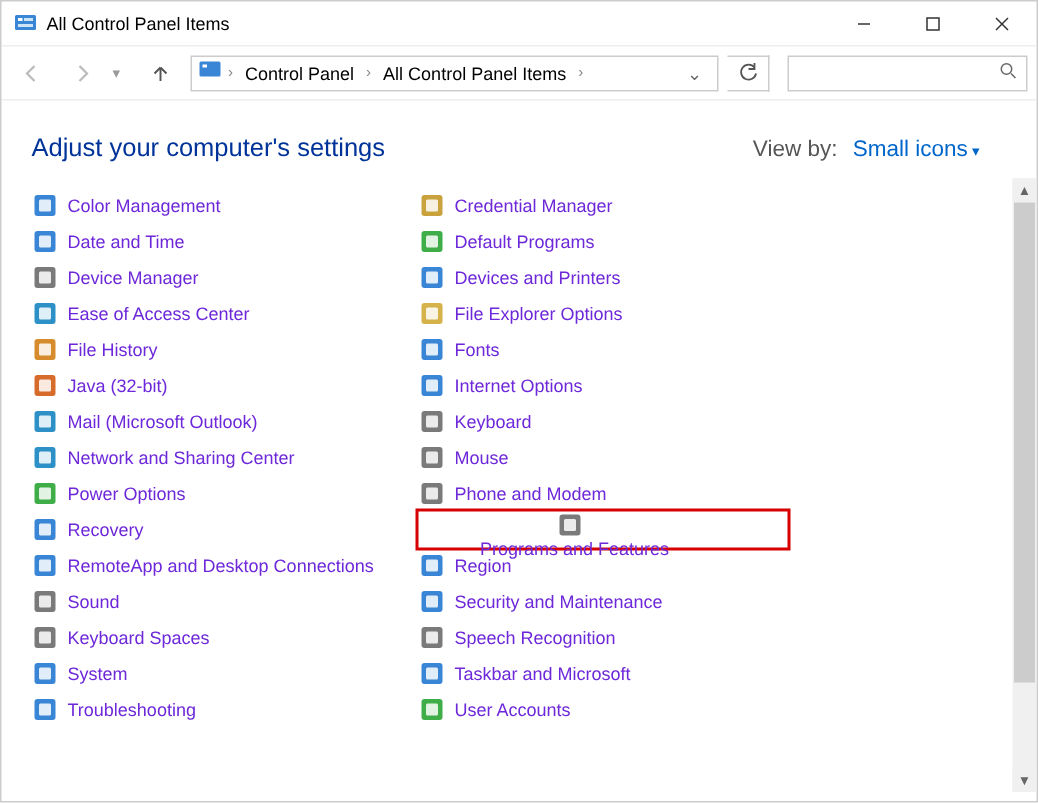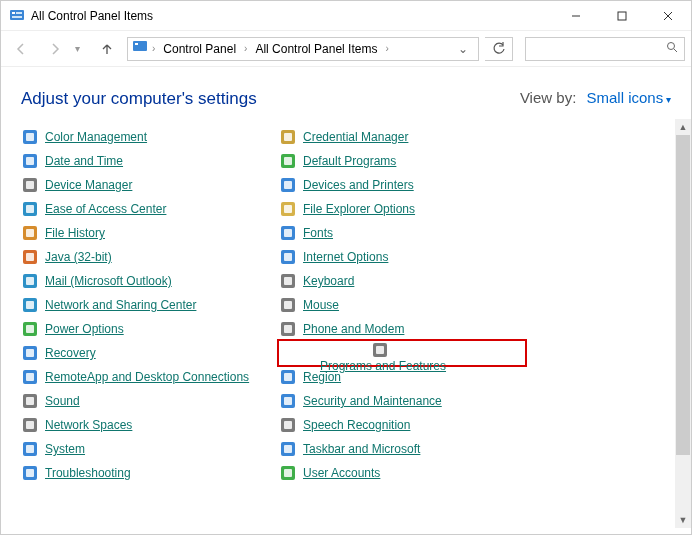--- a/index.html
+++ b/index.html
@@ -81,23 +81,23 @@
     width: 160px; height: 24px;
     border: 1px solid #ccc;
     display: flex; align-items: center;
     padding: 0 6px;
     color: #888;
     margin-left: 6px;
   }
   .searchbox .search-icon { margin-left: auto; color: #666; }
 
   .header {
-    padding: 22px 20px 10px 20px;
-    display: flex;
-    align-items: flex-start;
+    padding: 22px 38px 10px 20px;
+    display: flex;
+    align-items: center;
   }
   .header h1 {
     font-size: 17px;
     font-weight: 400;
     color: #003399;
     margin: 0;
     flex: 1;
   }
   .viewby { font-size: 15px; color: #555; }
   .viewby .vb-link { color: #0066cc; margin-left: 6px; }
@@ -135,23 +135,22 @@
     z-index: 1;
     flex-direction: column;
   }
   .item .ico {
     width: 18px; height: 18px;
     margin-right: 6px;
     display: flex; align-items: center; justify-content: center;
     flex-shrink: 0;
   }
   .item .lbl {
-    color: #0f766e;
+    color: #6d28d9;
     font-size: 12px;
-    text-decoration: underline;
   }
   .scrollbar {
     position: absolute;
     right: 0; top: 0; bottom: 0;
     width: 16px;
     background: #f0f0f0;
     display: flex; flex-direction: column;
   }
   .sb-btn {
     height: 16px;
@@ -368,21 +367,21 @@
           </span>
           <span class="lbl">Sound</span>
         </div>
         <div class="item">
           <span class="ico">
             <svg width="16" height="16" viewBox="0 0 16 16">
               <rect x="1" y="1" width="14" height="14" rx="2" fill="#7a7a7a"></rect>
               <rect x="4" y="4" width="8" height="8" rx="1" fill="#fff" opacity="0.85"></rect>
             </svg>
           </span>
-          <span class="lbl">Network Spaces</span>
+          <span class="lbl">Keyboard Spaces</span>
         </div>
         <div class="item">
           <span class="ico">
             <svg width="16" height="16" viewBox="0 0 16 16">
               <rect x="1" y="1" width="14" height="14" rx="2" fill="#3a86d6"></rect>
               <rect x="4" y="4" width="8" height="8" rx="1" fill="#fff" opacity="0.85"></rect>
             </svg>
           </span>
           <span class="lbl">System</span>
         </div>

